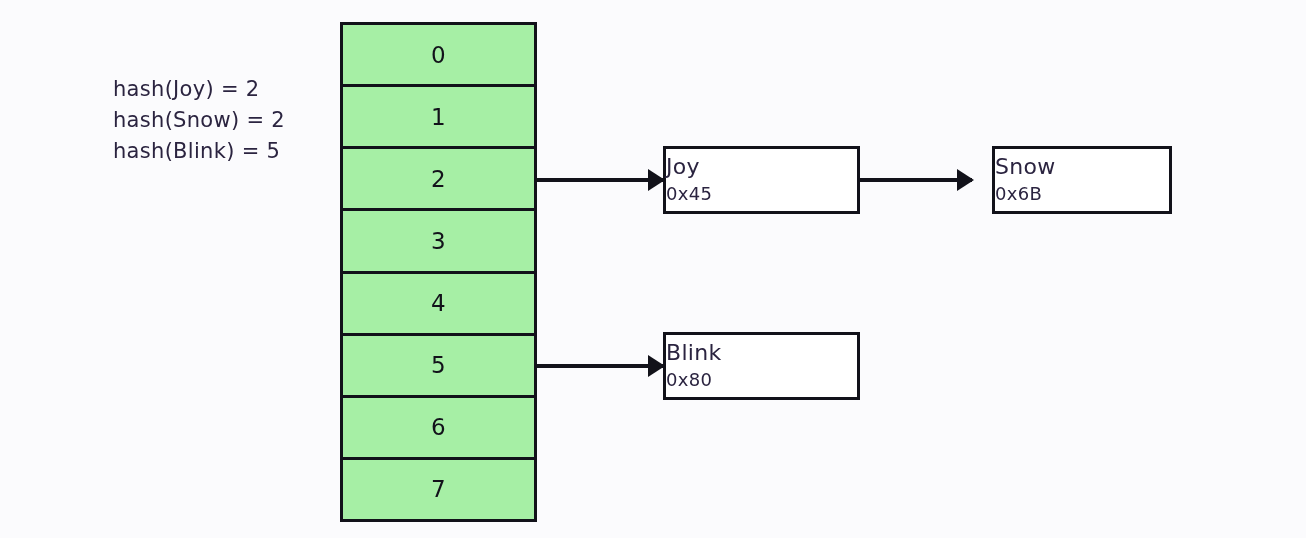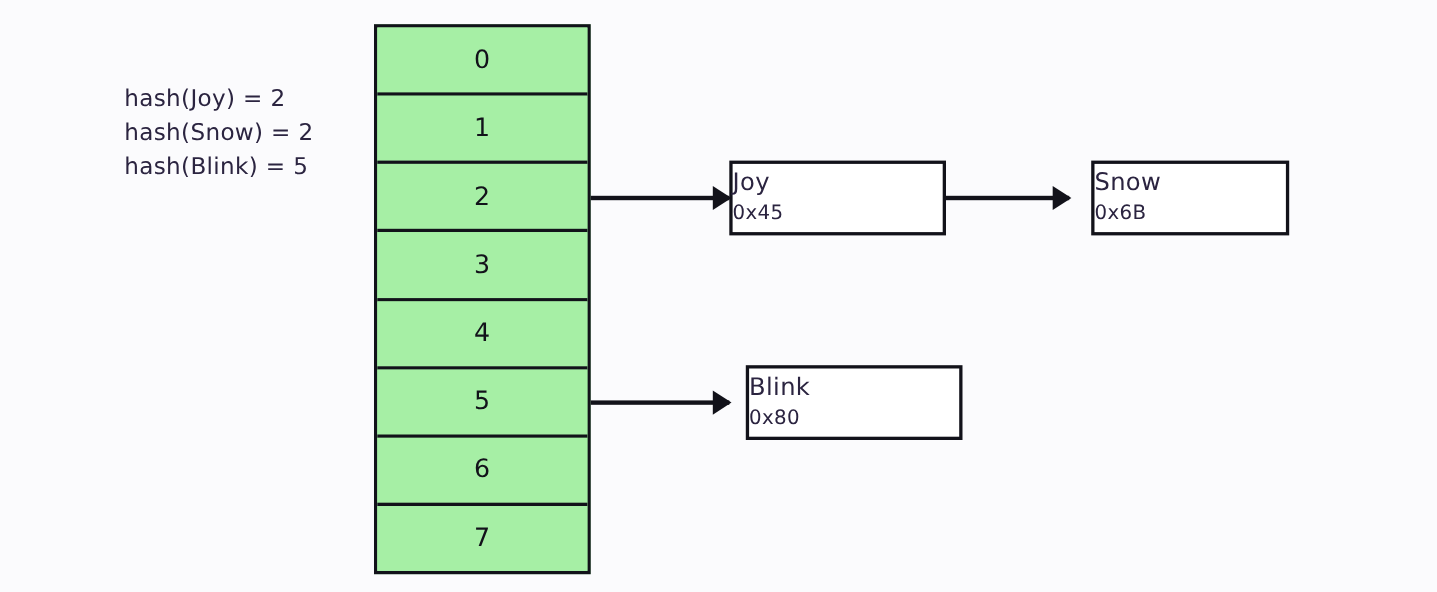--- a/index.html
+++ b/index.html
@@ -75,21 +75,21 @@
     letter-spacing: 0.3px;
   }
   .node-addr {
     font-size: 18px;
     line-height: 28px;
     letter-spacing: 0.3px;
   }
 
   #node-joy   { left: 663px;  top: 146px; width: 197px; height: 68px; }
   #node-snow  { left: 972px;  top: 146px; width: 180px; height: 68px; margin-left: 20px; }
-  #node-blink { left: 663px;  top: 332px; width: 197px; height: 68px; margin-left: 15px; }
+  #node-blink { left: 663px;  top: 332px; width: 197px; height: 68px; }
 
   
   .arrow {
     position: absolute;
     height: 4px;
     background: #12121a;
   }
   .arrow::after {
     content: "";
     position: absolute;

